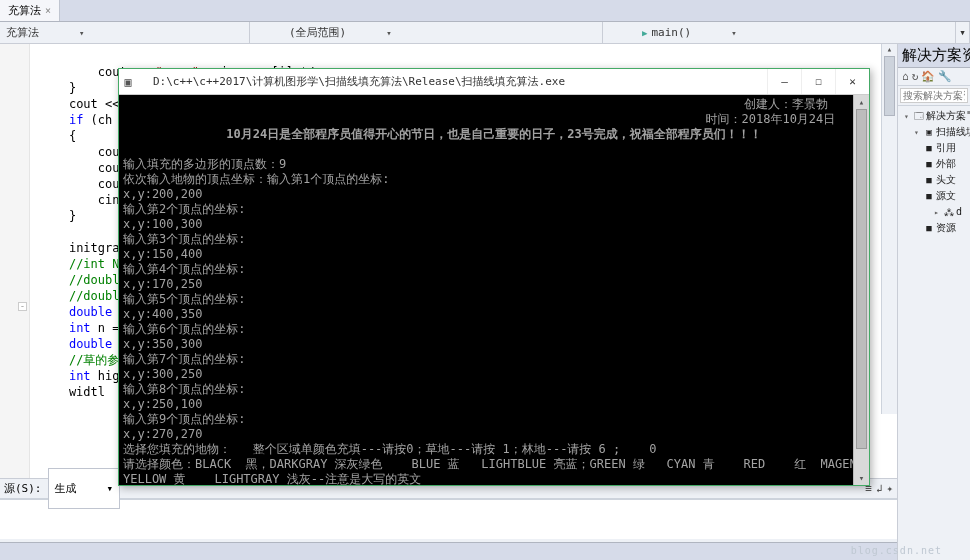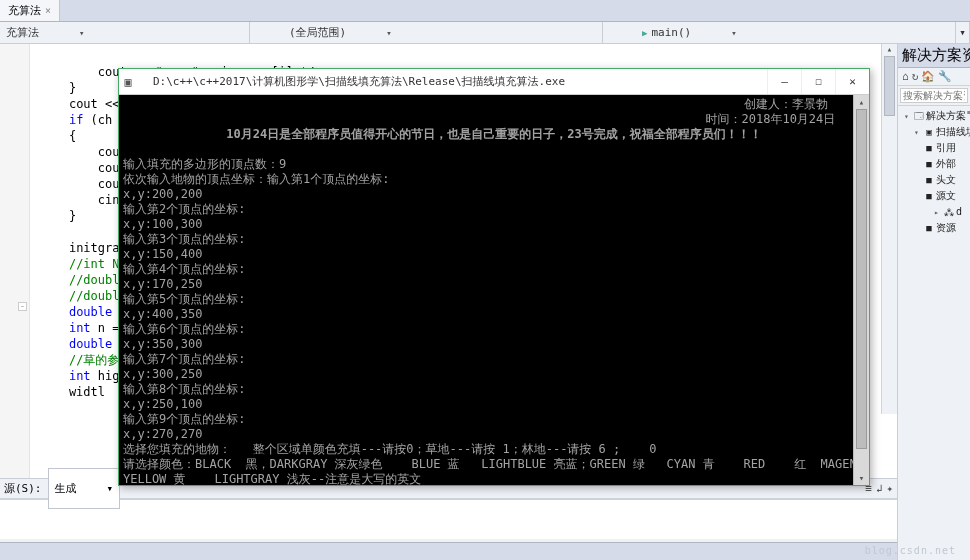--- a/index.html
+++ b/index.html
@@ -65,21 +65,21 @@
 .console-body .banner { text-align: center; font-weight: bold; }
 .console-scroll { position: absolute; right: 0; top: 26px; bottom: 0; width: 16px; background: #d9d9d9; border-left: 1px solid #bbb; }
 .console-scroll .thumb { background: #bcbcbc; border: 1px solid #9a9a9a; position: absolute; left: 2px; right: 2px; top: 14px; height: 340px; }
 .console-scroll .arr { position: absolute; left: 0; right: 0; height: 14px; text-align: center; font-size: 9px; color: #555; line-height: 14px; }
 .console-scroll .arr.up { top: 0; } .console-scroll .arr.dn { bottom: 0; }
 
 .mini-scroll { position: absolute; right: 73px; top: 44px; width: 16px; height: 370px; background: #eef1f6; border-left: 1px solid #cdd3dc; }
 .mini-scroll .nav { font-size: 9px; color: #555; text-align: center; }
 .mini-scroll .thumb { background: #cdd3dc; border: 1px solid #b0b5c0; margin: 2px; height: 60px; }
 
-.watermark { position: absolute; right: 14px; bottom: 4px; font-size: 10px; color: #bfc8d2; letter-spacing: 1px; }
+.watermark { position: absolute; right: 28px; bottom: 4px; font-size: 10px; color: #bfc8d2; letter-spacing: 1px; }
 </style>
 </head>
 <body>
 
 <div class="ide-top">
   <div class="ide-tab">
     <span>充算法</span>
     <span class="x">×</span>
   </div>
 </div>

